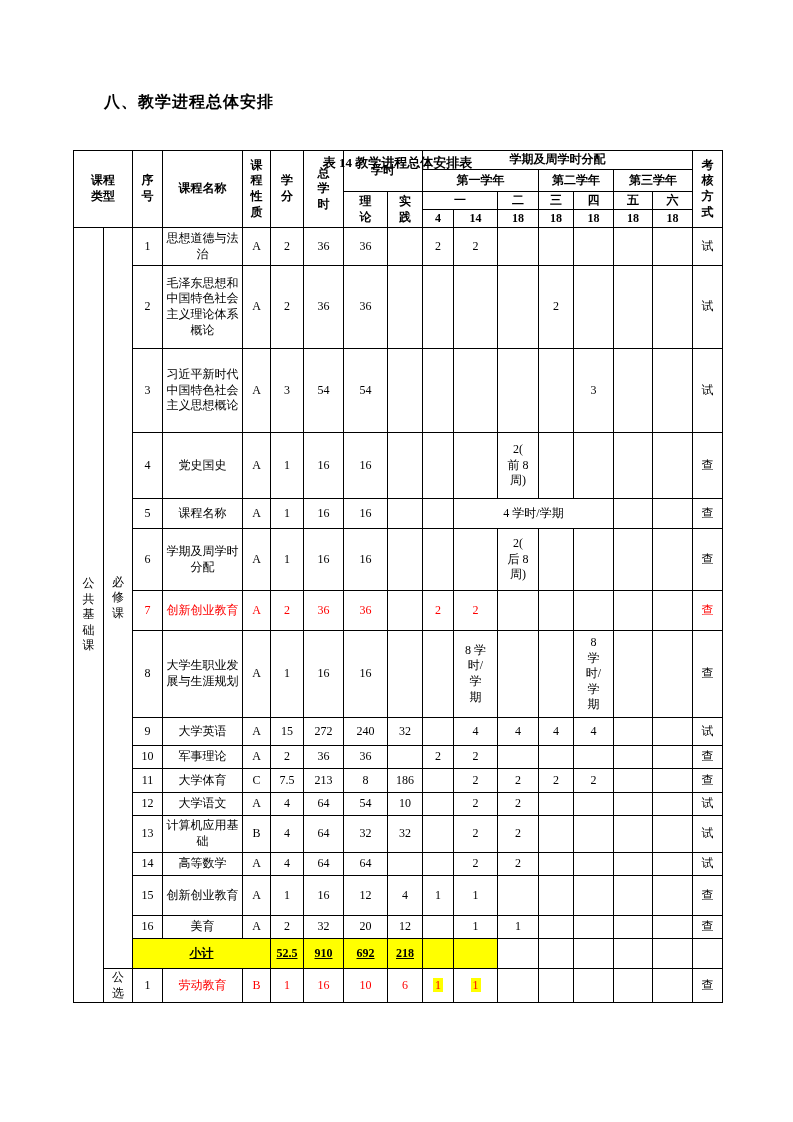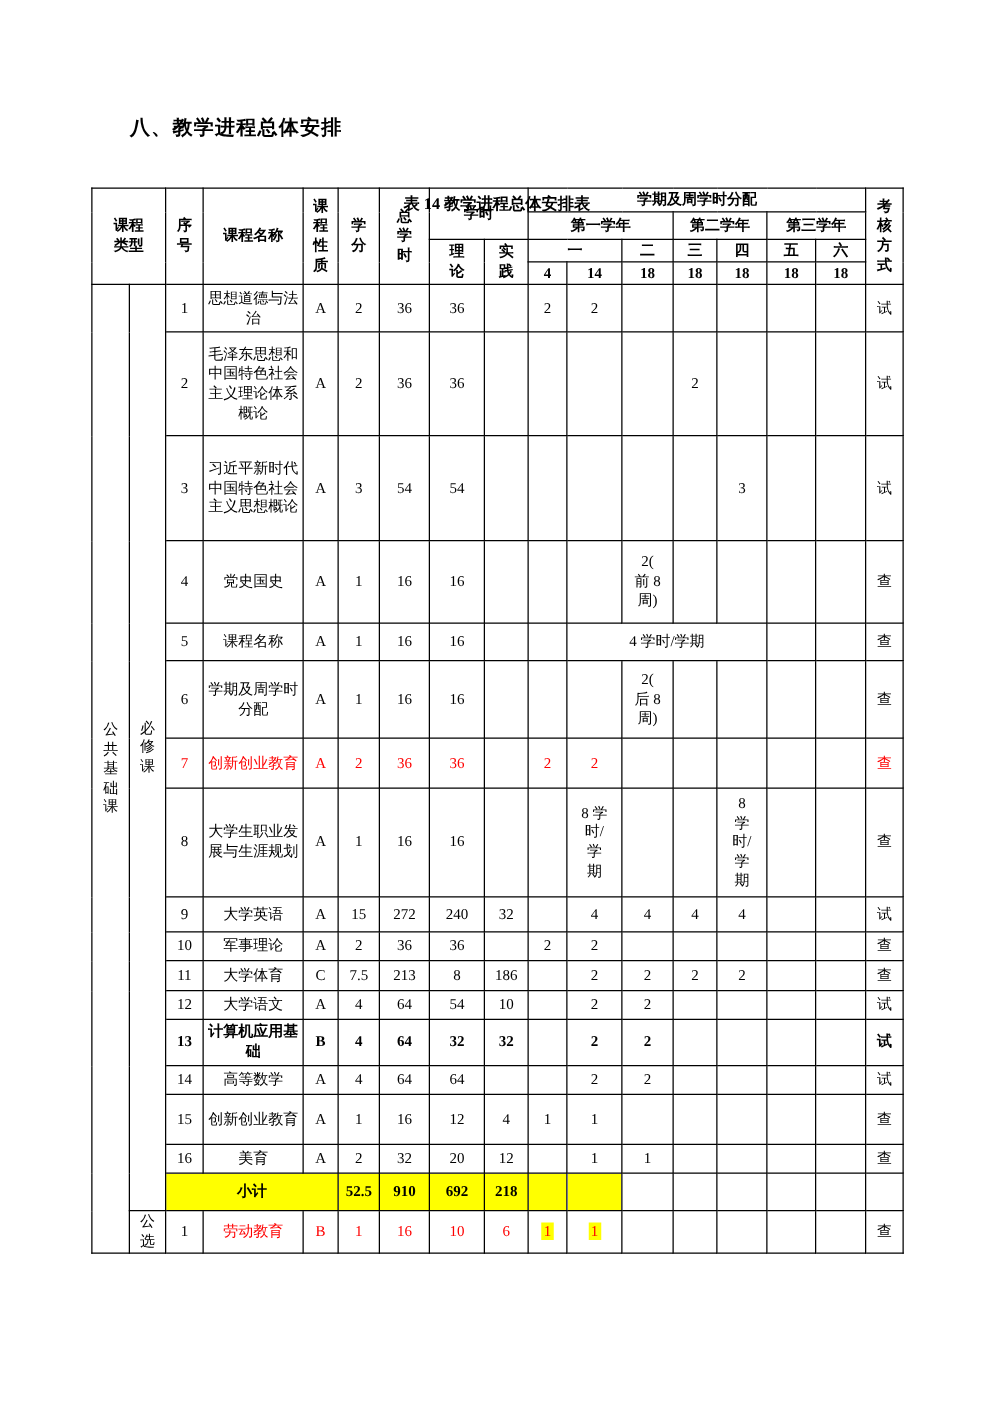--- a/index.html
+++ b/index.html
@@ -327,21 +327,21 @@
           <td>10</td>
           <td class="pre"></td>
           <td class="pre">2</td>
           <td class="pre">2</td>
           <td class="pre"></td>
           <td class="pre"></td>
           <td class="pre"></td>
           <td class="pre"></td>
           <td>试</td>
         </tr>
-        <tr style="height: 37px; font-weight: bold;">
+        <tr style="height: 37px;">
           <td>13</td>
           <td class="name">计算机应用基础</td>
           <td>B</td>
           <td>4</td>
           <td>64</td>
           <td>32</td>
           <td>32</td>
           <td class="pre"></td>
           <td class="pre">2</td>
           <td class="pre">2</td>
@@ -395,21 +395,21 @@
           <td>12</td>
           <td class="pre"></td>
           <td class="pre">1</td>
           <td class="pre">1</td>
           <td class="pre"></td>
           <td class="pre"></td>
           <td class="pre"></td>
           <td class="pre"></td>
           <td>查</td>
         </tr>
-        <tr style="height: 30px;">
+        <tr style="height: 30px; text-decoration: underline;">
           <td colspan="3" class="yellow bold">小计</td>
           <td class="yellow bold">52.5</td>
           <td class="yellow bold">910</td>
           <td class="yellow bold">692</td>
           <td class="yellow bold">218</td>
           <td class="yellow"></td>
           <td class="yellow"></td>
           <td></td>
           <td></td>
           <td></td>

